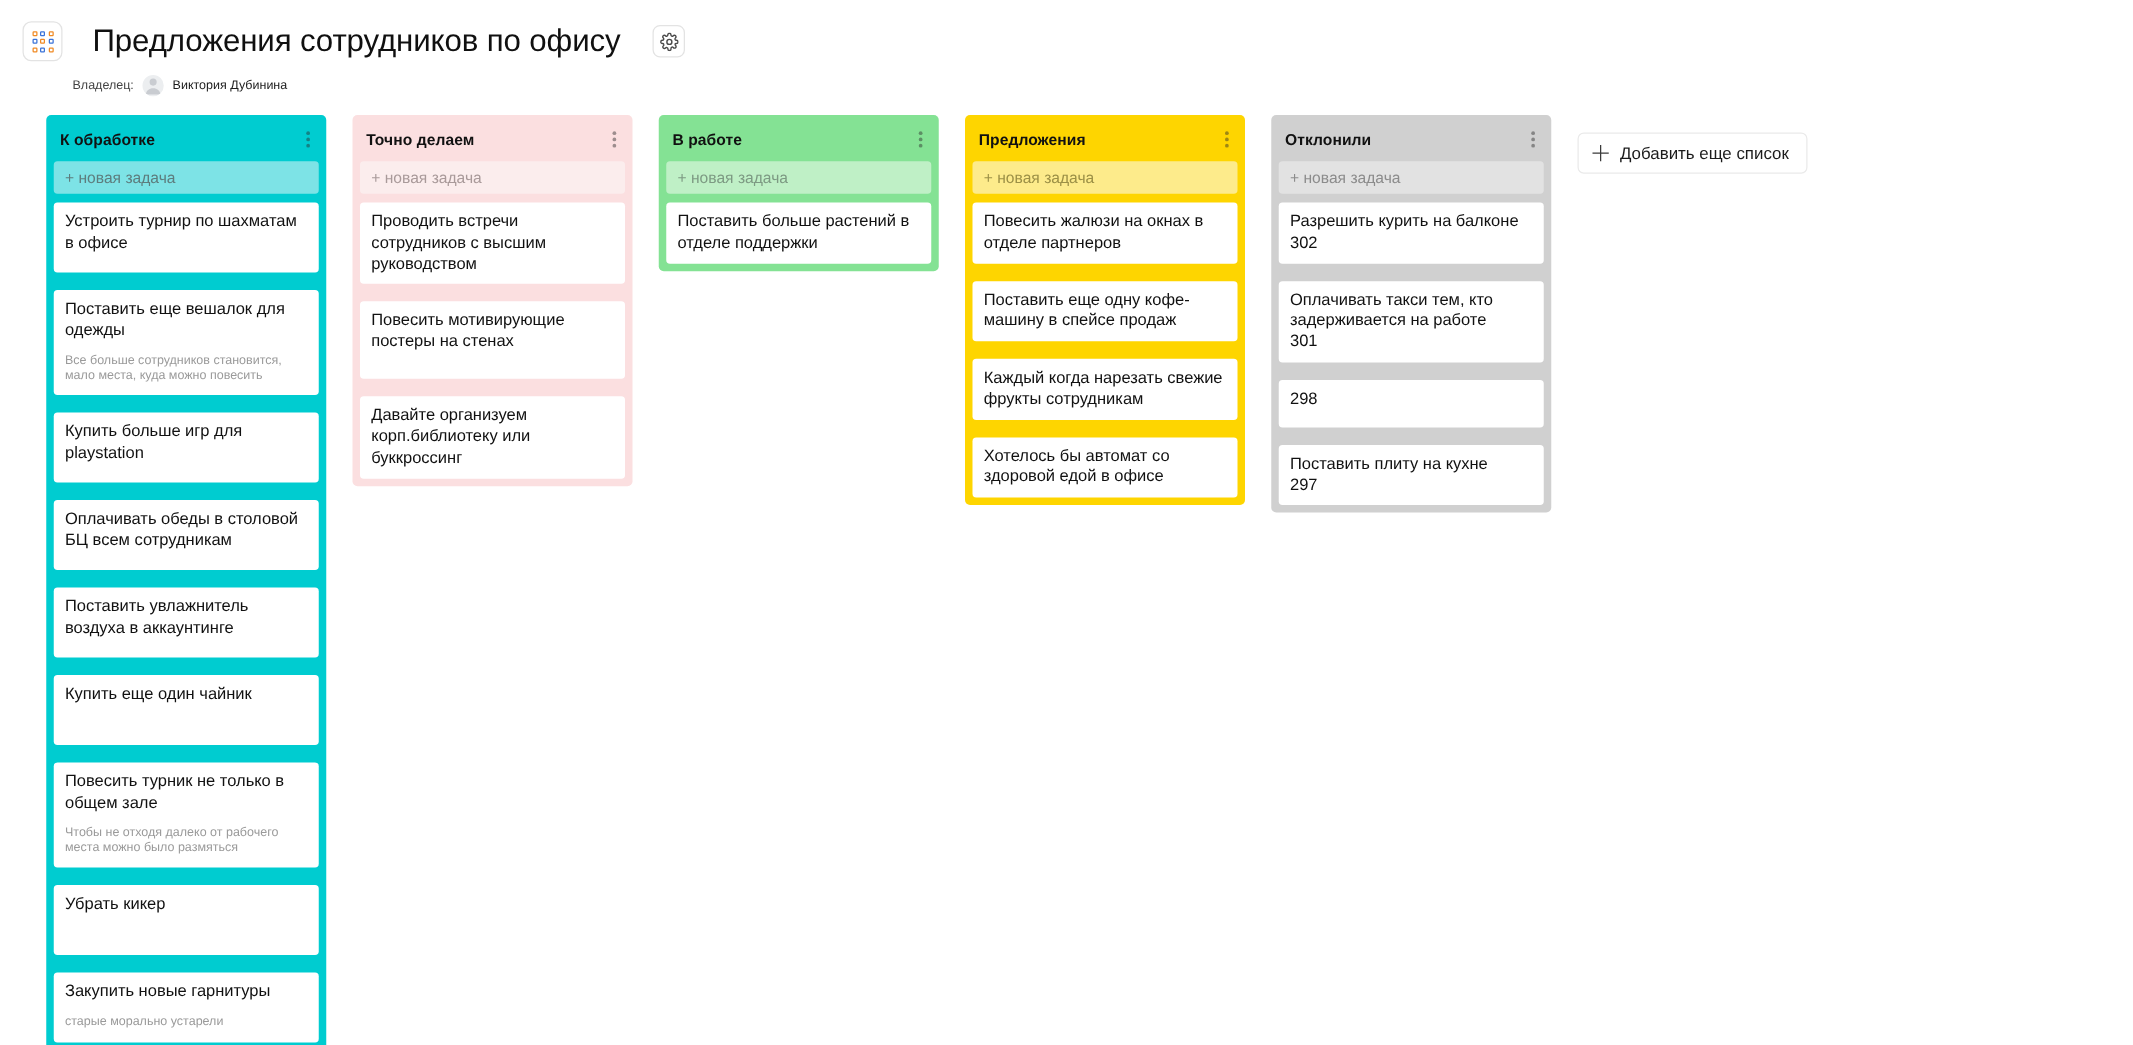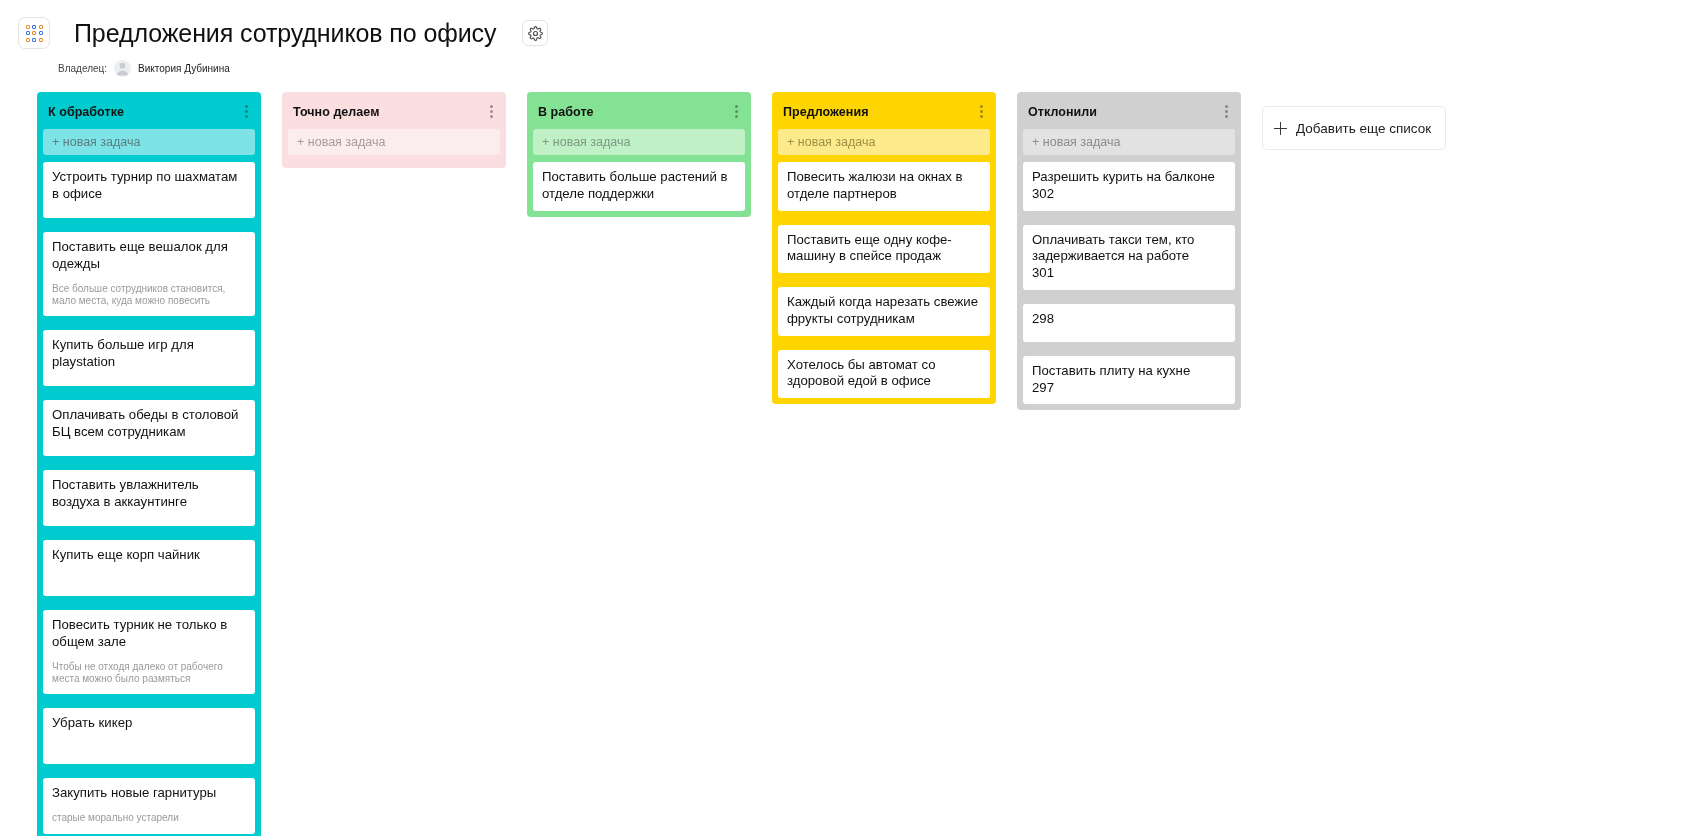--- a/index.html
+++ b/index.html
@@ -194,21 +194,21 @@
     align-items: center;
     gap: 9px;
     padding: 8px 14px 8px 11px;
     border: 1px solid #eaeaea;
     border-radius: 5px;
     background: #fff;
     font-size: 13.5px;
     color: #1c1c1c;
     cursor: pointer;
     white-space: nowrap;
-    height: 44px;
+    height: 33px;
     flex: 0 0 auto;
     align-self: flex-start;
   }
   .plus-icon {
     display: inline-block;
     position: relative;
     width: 13px; height: 13px;
     flex: 0 0 auto;
   }
   .plus-icon:before, .plus-icon:after {
@@ -283,21 +283,21 @@
         <div class="card">
           <div class="card-title">Купить больше игр для playstation</div>
         </div>
         <div class="card">
           <div class="card-title">Оплачивать обеды в столовой БЦ всем сотрудникам</div>
         </div>
         <div class="card">
           <div class="card-title">Поставить увлажнитель воздуха в аккаунтинге</div>
         </div>
         <div class="card">
-          <div class="card-title">Купить еще корп чайник</div>
+          <div class="card-title">Купить еще один чайник</div>
         </div>
         <div class="card">
           <div class="card-title">Повесить турник не только в общем зале</div>
           <div class="card-desc">Чтобы не отходя далеко от рабочего места можно было размяться</div>
         </div>
         <div class="card">
           <div class="card-title">Убрать кикер</div>
         </div>
         <div class="card">
           <div class="card-title">Закупить новые гарнитуры</div>
@@ -308,20 +308,31 @@
     <div class="column col-pink">
       <div class="col-head">
         <div class="col-title">Точно делаем</div>
         <div class="kebab">
           <span></span>
           <span></span>
           <span></span>
         </div>
       </div>
       <div class="new-task">+ новая задача</div>
+      <div class="cards">
+        <div class="card">
+          <div class="card-title">Проводить встречи сотрудников с высшим руководством</div>
+        </div>
+        <div class="card">
+          <div class="card-title">Повесить мотивирующие постеры на стенах</div>
+        </div>
+        <div class="card">
+          <div class="card-title">Давайте организуем корп.библиотеку или буккроссинг</div>
+        </div>
+      </div>
     </div>
     <div class="column col-green">
       <div class="col-head">
         <div class="col-title">В работе</div>
         <div class="kebab">
           <span></span>
           <span></span>
           <span></span>
         </div>
       </div>

